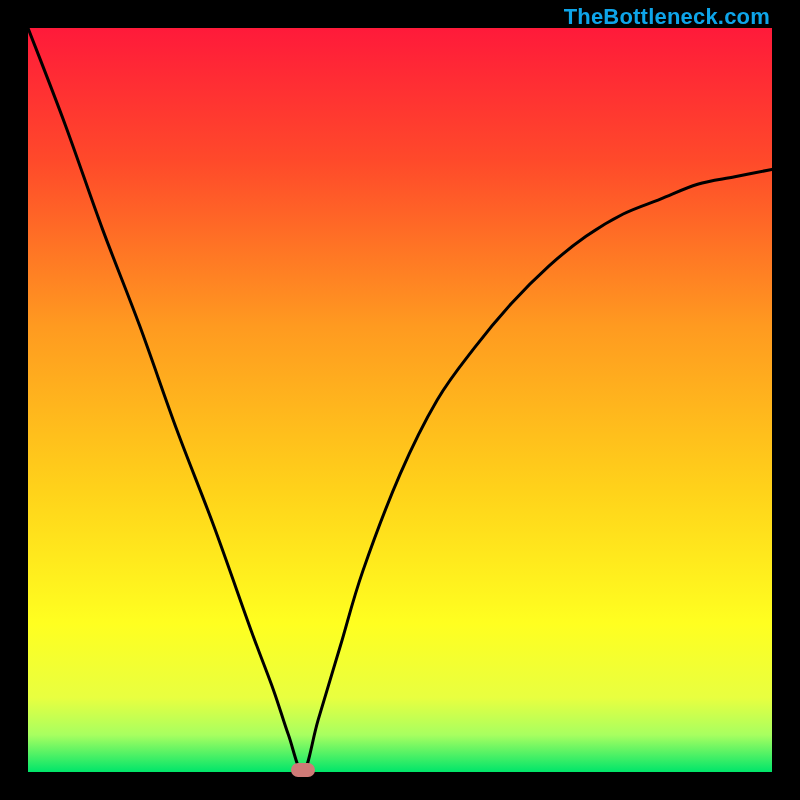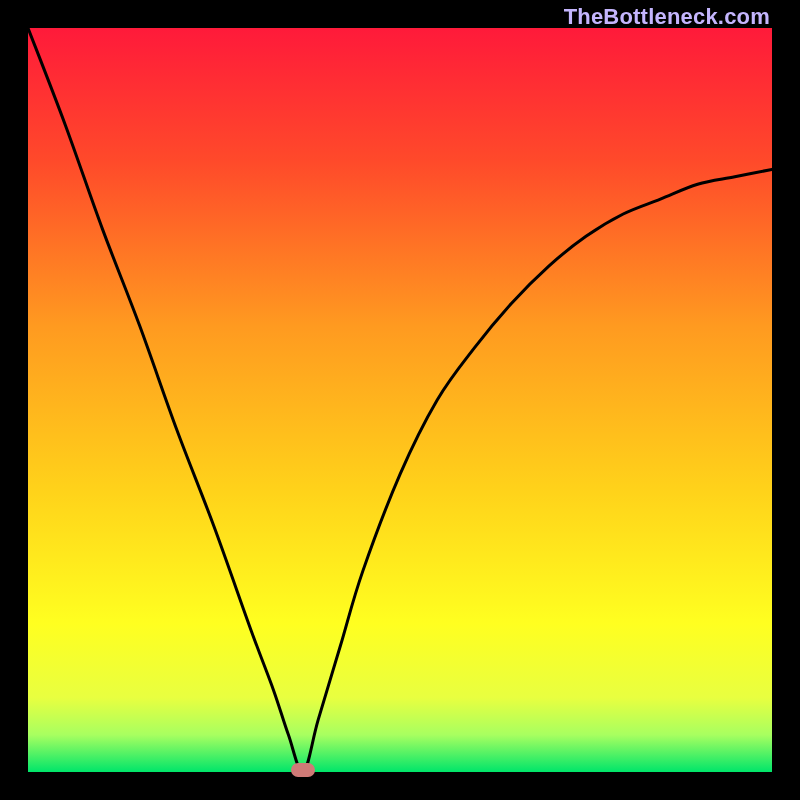--- a/index.html
+++ b/index.html
@@ -25,21 +25,21 @@
     width: 744px;
     height: 744px;
   }
   .watermark {
     position: absolute;
     top: 4px;
     right: 30px;
     font-family: Arial, Helvetica, sans-serif;
     font-size: 22px;
     font-weight: 600;
-    color: #c4b5fd;
+    color: #0ea5e9;
     letter-spacing: 0.2px;
   }
   .marker {
     position: absolute;
     width: 24px;
     height: 14px;
     border-radius: 7px;
     background: #cf7a77;
   }
   svg { display: block; }

